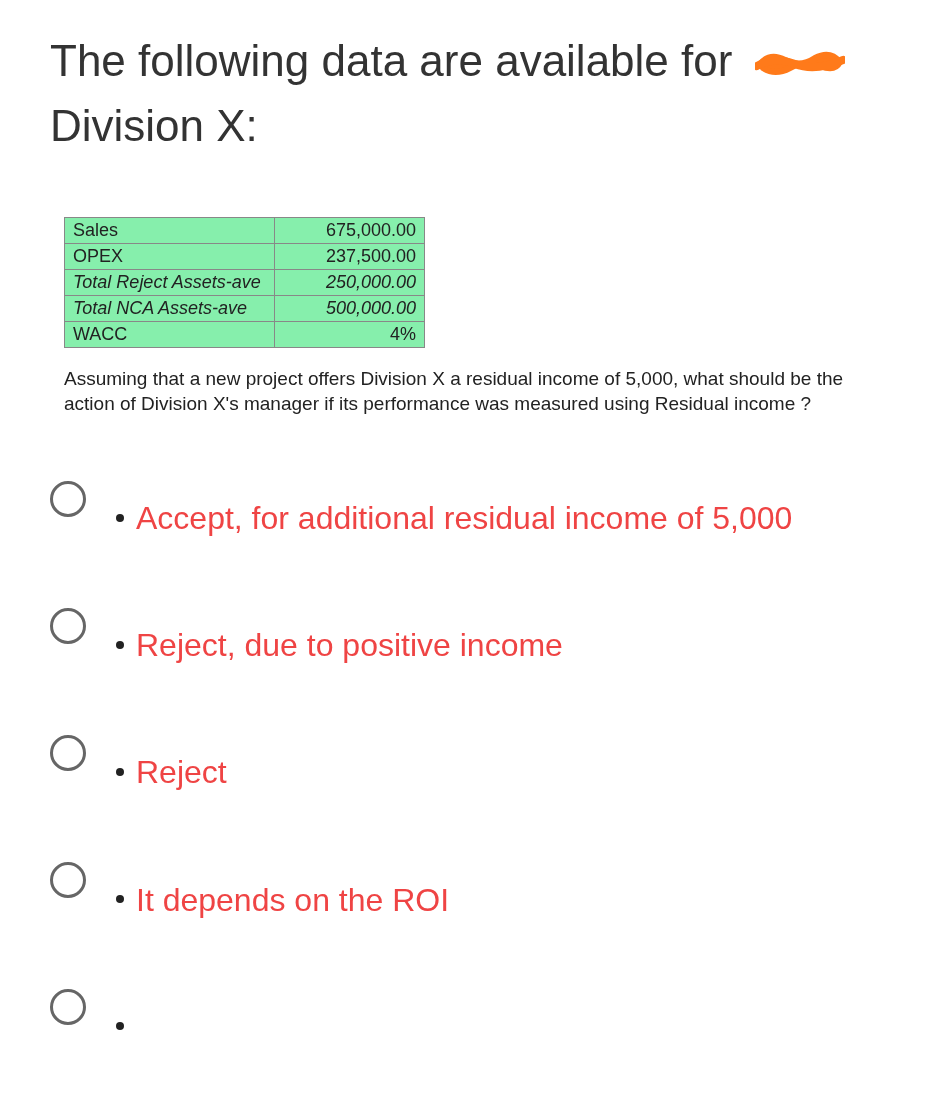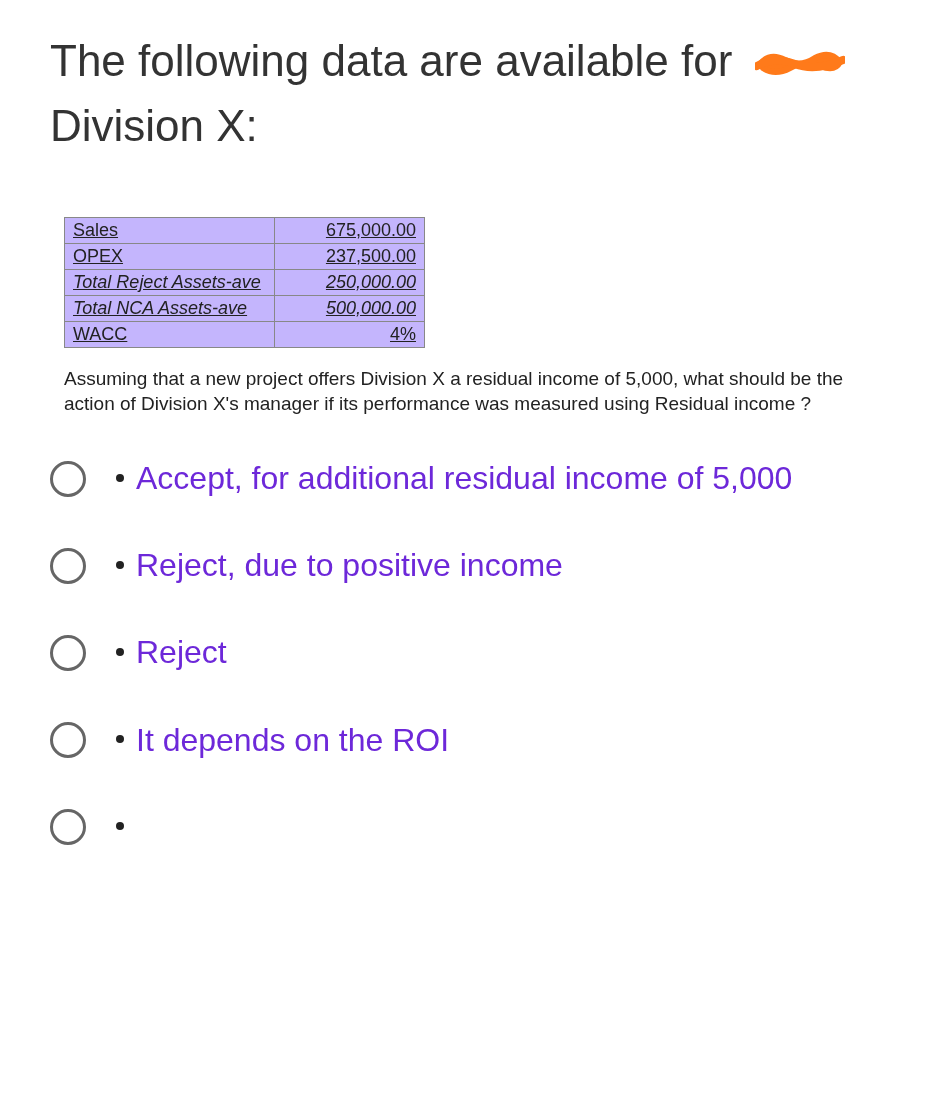--- a/index.html
+++ b/index.html
@@ -31,22 +31,21 @@
       margin-bottom: 20px;
     }
     table.data-table {
       border-collapse: collapse;
       font-size: 18px;
       margin-bottom: 18px;
     }
     table.data-table td {
       border: 1px solid #888;
       padding: 2px 8px;
-      background: #c4b5fd;
-      text-decoration: underline;
+      background: #86efac;
     }
     table.data-table td.label {
       text-align: left;
       width: 210px;
     }
     table.data-table td.value {
       text-align: right;
       width: 150px;
     }
     table.data-table td.italic {
@@ -73,21 +72,22 @@
       height: 36px;
       min-width: 36px;
       border: 3px solid #666;
       border-radius: 50%;
       background: #fff;
       cursor: pointer;
     }
     .option-text {
       font-size: 32px;
       line-height: 1.35;
-      color: #6d28d9;
+      color: #ef4444;
+      margin-top: 40px;
     }
     .bullet {
       display: inline-block;
       width: 8px;
       height: 8px;
       background: #222;
       border-radius: 50%;
       vertical-align: middle;
       margin-right: 12px;
       margin-bottom: 6px;

